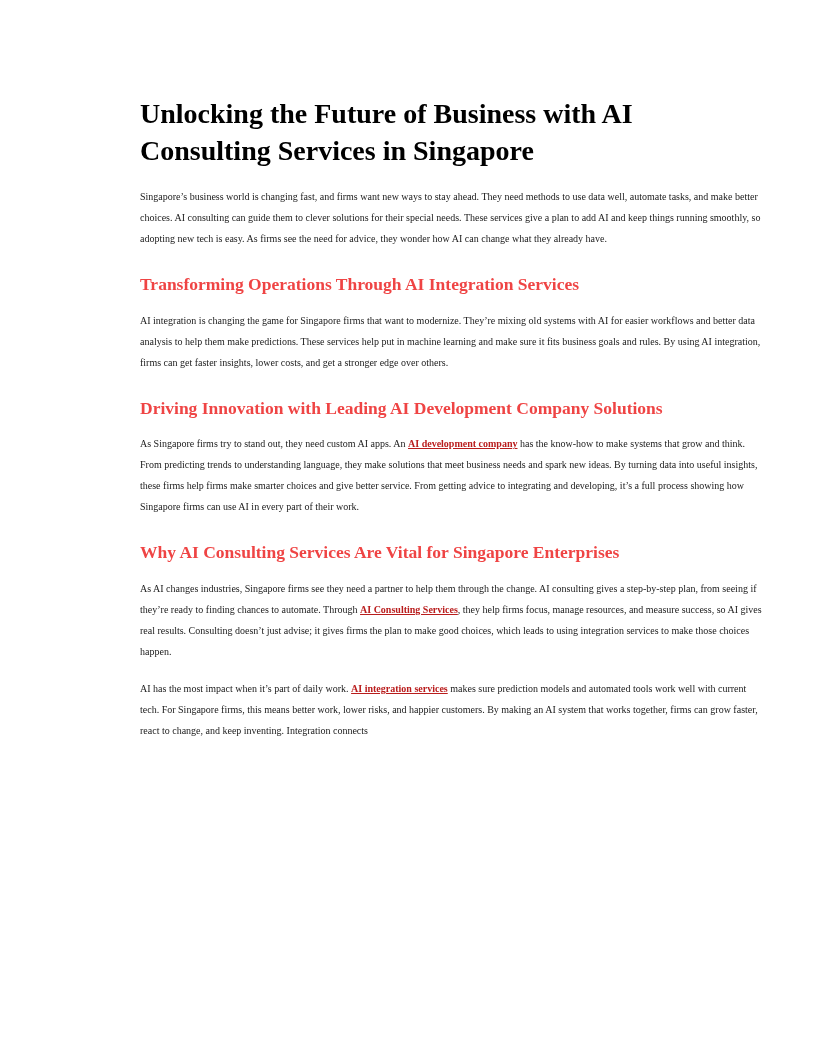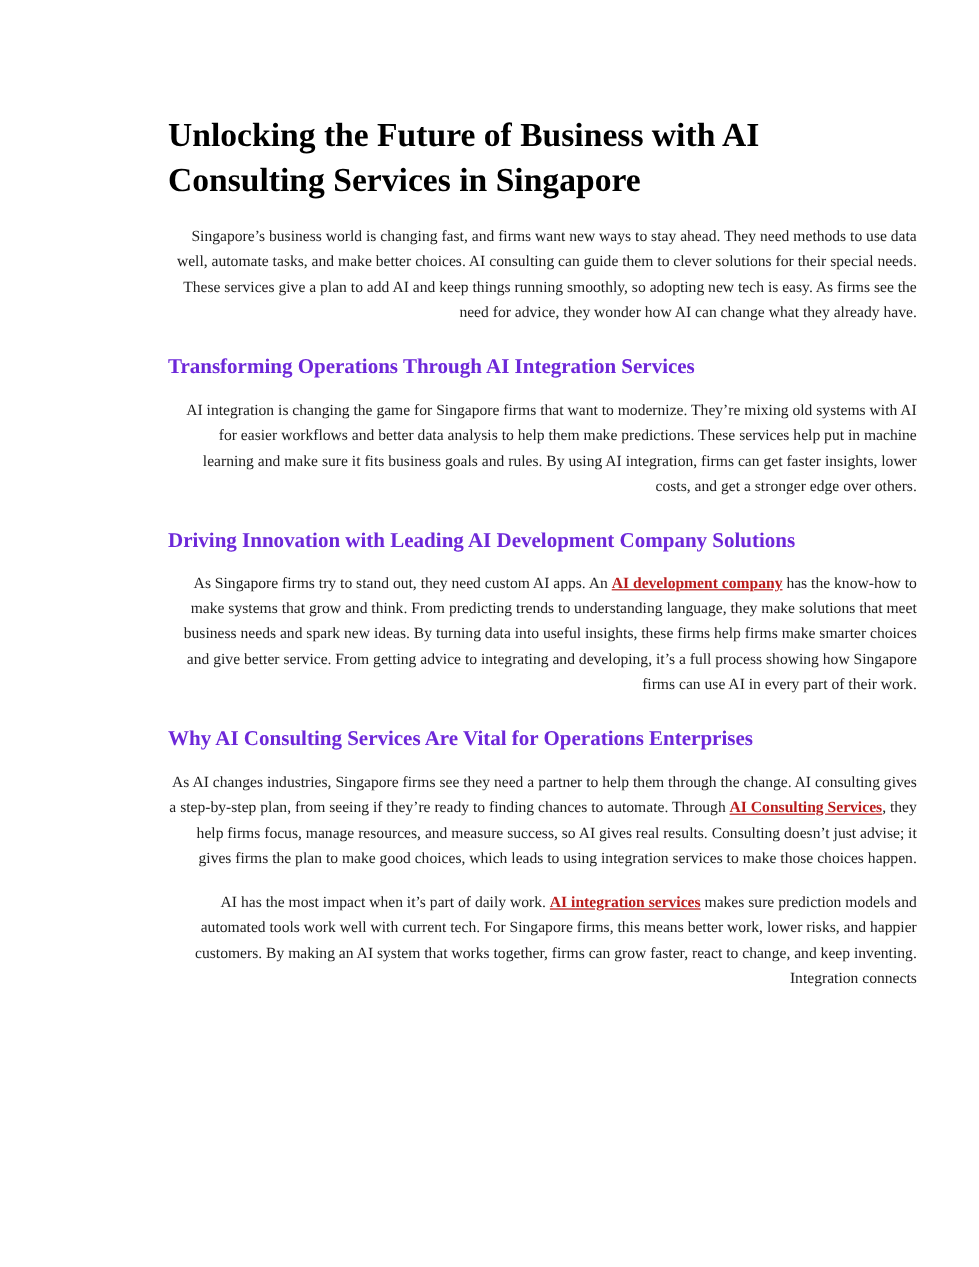--- a/index.html
+++ b/index.html
@@ -23,28 +23,27 @@
     line-height: 1.32;
     font-weight: 700;
     color: #000000;
     letter-spacing: 0;
   }
   h2.section-heading {
     margin: 24px 0 14px 0;
     font-size: 17.5px;
     line-height: 1.3;
     font-weight: 700;
-    color: #6d28d9;
+    color: #ef4444;
   }
   p.body-para {
     margin: 0 0 16px 0;
-    font-size: 13px;
+    font-size: 10px;
     line-height: 21px;
     color: #202020;
-    text-align: right;
   }
   p.body-para a {
     color: #b91c1c;
     font-weight: 700;
     text-decoration: underline;
     cursor: pointer;
   }
 </style>
 </head>
 <body>
@@ -59,21 +58,21 @@
     <h2 class="section-heading">Transforming Operations Through AI Integration Services</h2>
     <p class="body-para">AI integration is changing the game for Singapore firms that want to modernize. They’re mixing old systems with AI for easier workflows and better data analysis to help them make predictions. These services help put in machine learning and make sure it fits business goals and rules. By using AI integration, firms can get faster insights, lower costs, and get a stronger edge over others.</p>
   </section>
 
   <section>
     <h2 class="section-heading">Driving Innovation with Leading AI Development Company Solutions</h2>
     <p class="body-para">As Singapore firms try to stand out, they need custom AI apps. An <a href="#">AI development company</a> has the know-how to make systems that grow and think. From predicting trends to understanding language, they make solutions that meet business needs and spark new ideas. By turning data into useful insights, these firms help firms make smarter choices and give better service. From getting advice to integrating and developing, it’s a full process showing how Singapore firms can use AI in every part of their work.</p>
   </section>
 
   <section>
-    <h2 class="section-heading">Why AI Consulting Services Are Vital for Operations Enterprises</h2>
+    <h2 class="section-heading">Why AI Consulting Services Are Vital for Singapore Enterprises</h2>
     <p class="body-para">As AI changes industries, Singapore firms see they need a partner to help them through the change. AI consulting gives a step-by-step plan, from seeing if they’re ready to finding chances to automate. Through <a href="#">AI Consulting Services</a>, they help firms focus, manage resources, and measure success, so AI gives real results. Consulting doesn’t just advise; it gives firms the plan to make good choices, which leads to using integration services to make those choices happen.</p>
   </section>
 
   <section>
     <p class="body-para">AI has the most impact when it’s part of daily work. <a href="#">AI integration services</a> makes sure prediction models and automated tools work well with current tech. For Singapore firms, this means better work, lower risks, and happier customers. By making an AI system that works together, firms can grow faster, react to change, and keep inventing. Integration connects</p>
   </section>
 
 </div>
 
 </body></html>

